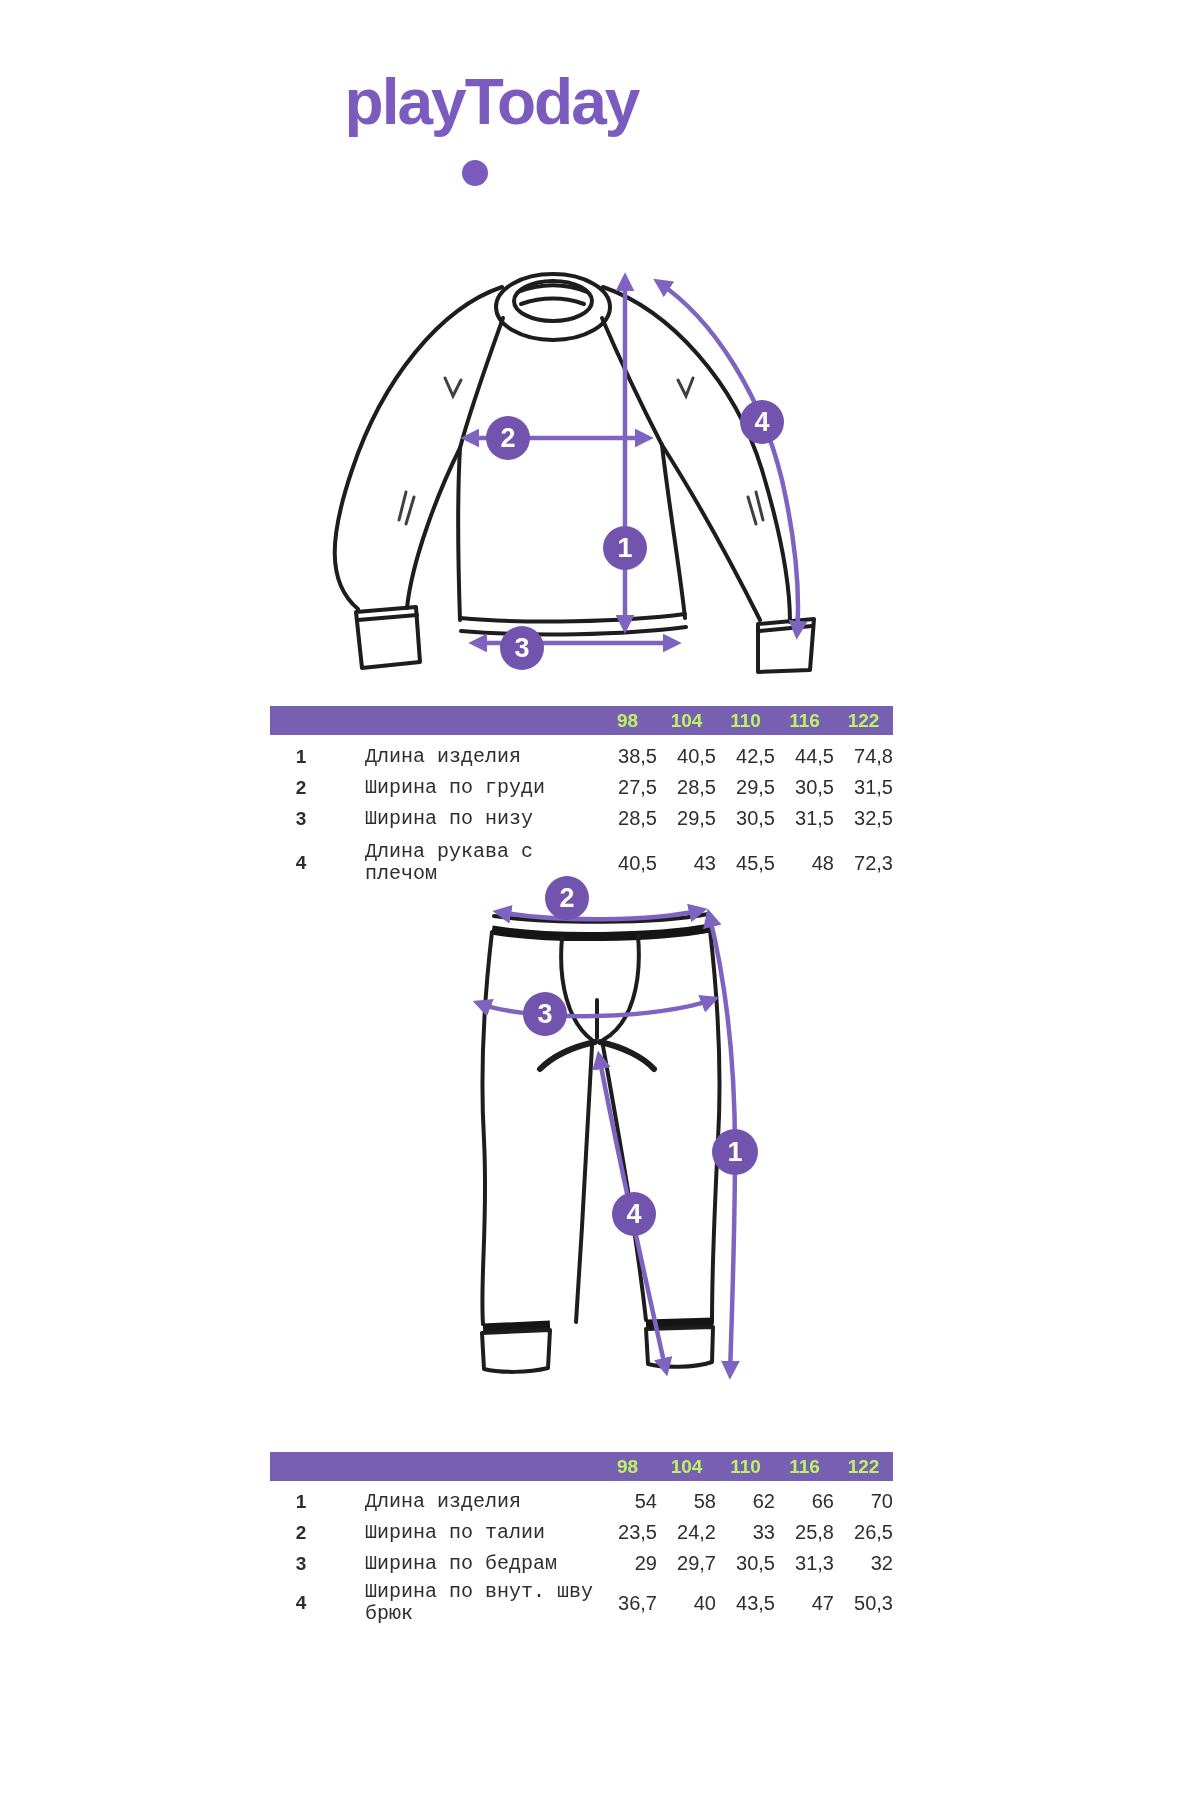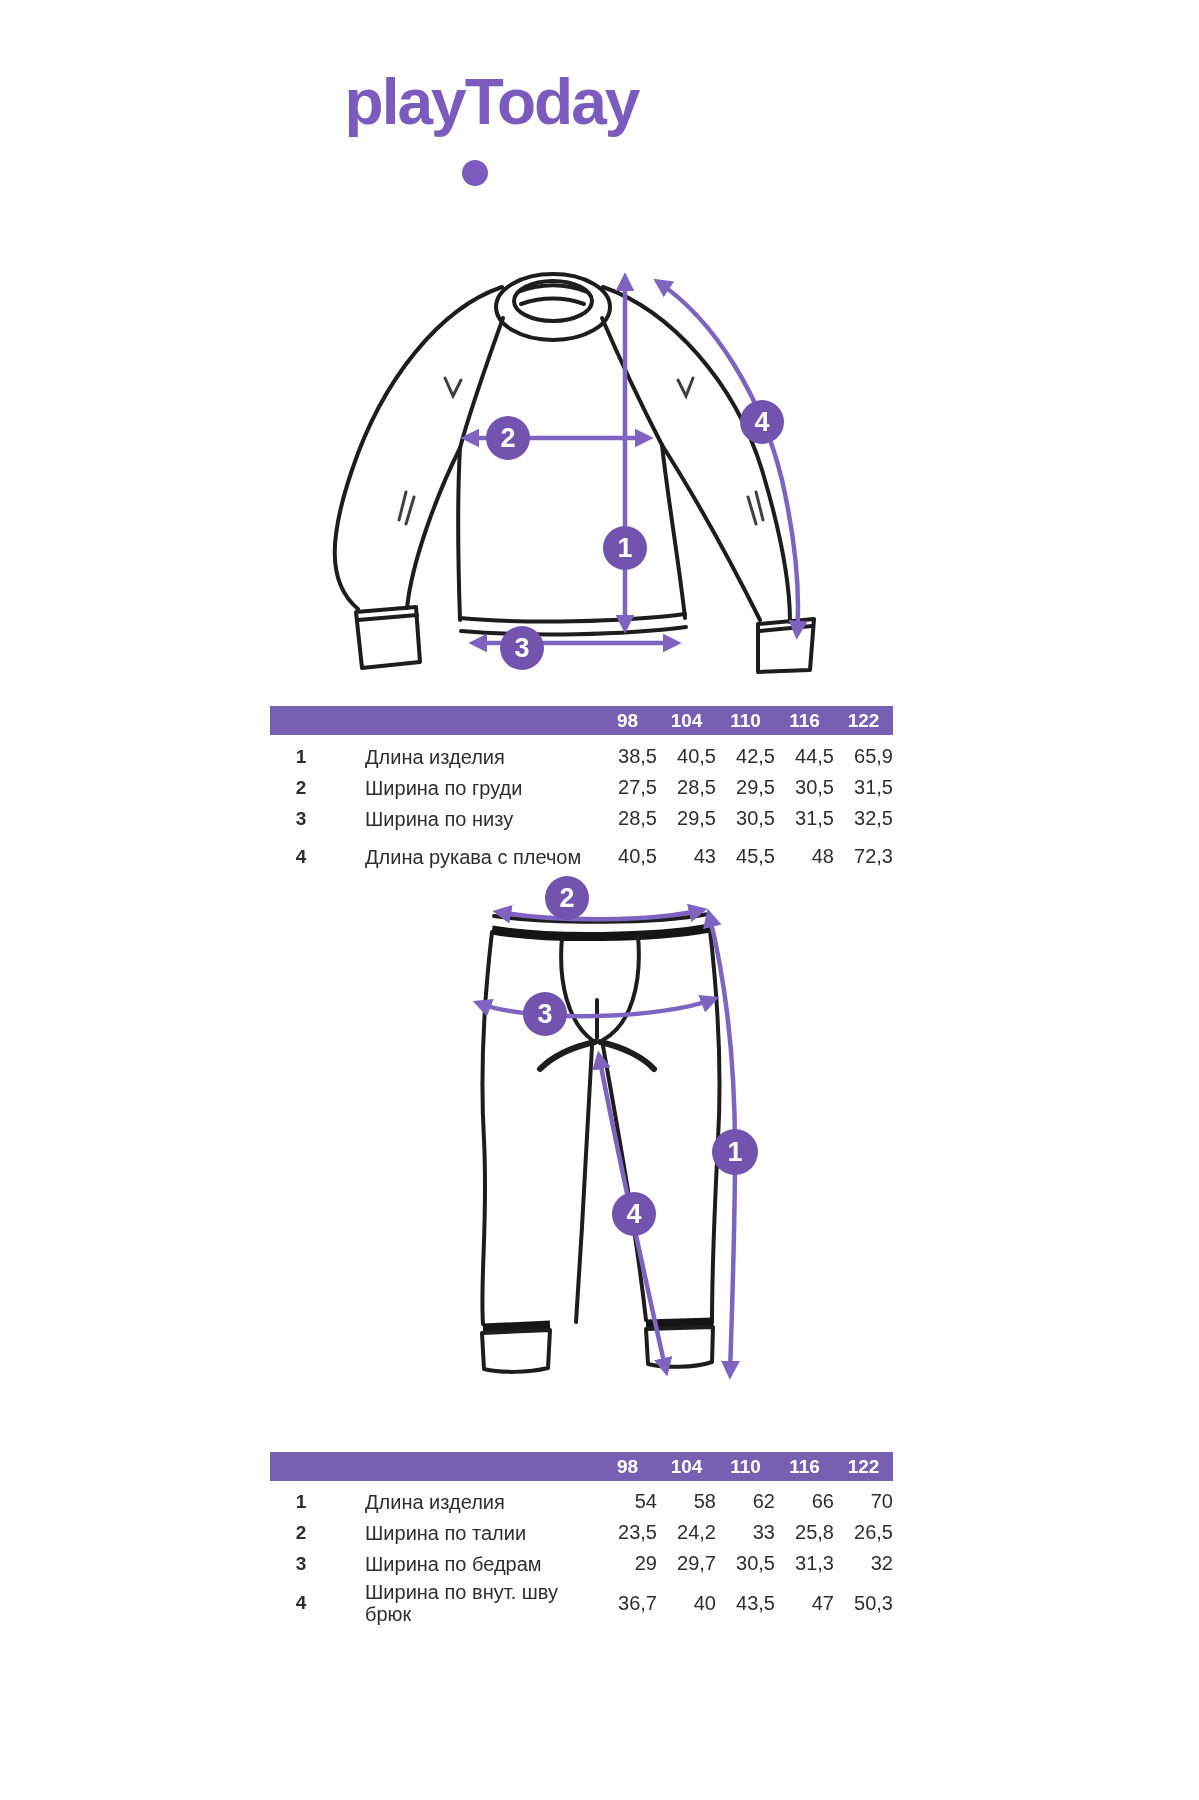--- a/index.html
+++ b/index.html
@@ -26,26 +26,26 @@
   .arrow{stroke:#7e64c0;fill:none;stroke-width:4.5;stroke-linecap:round;}
   .marker-circle{fill:#7254ae;stroke:none;}
   .marker-num{fill:#ffffff;font-family:"Liberation Sans",sans-serif;font-size:27px;font-weight:bold;text-anchor:middle;}
   
   .size-table{position:absolute;left:270px;width:623px;}
   .t-head,.t-row{
     display:grid;grid-template-columns:62px 266px 59px 59px 59px 59px 59px;
     align-items:center;
   }
   .t-head{
-    background:#7760b2;height:29px;color:#ffffff;font-weight:bold;font-size:19px;
+    background:#7760b2;height:29px;color:#bef264;font-weight:bold;font-size:19px;
   }
   .t-head .cell{text-align:center;}
   .t-row{height:31px;font-size:20px;color:#2e2e2e;}
   .t-num{text-align:center;font-weight:bold;font-size:19px;}
-  .t-label{text-align:left;padding-left:33px;line-height:22px;}
+  .t-label{text-align:left;padding-left:33px;line-height:22px;font-family:Liberation Mono, monospace;}
   .t-val{text-align:right;}
   .t-row.gap{margin-top:7px;}
   .t-row.tall{height:48px;}
 </style>
 </head>
 <body>
 
 <div class="page">
 
   <div class="logo">
@@ -128,21 +128,21 @@
       <div class="cell">116</div>
       <div class="cell">122</div>
     </div>
     <div class="t-row" style="margin-top:6px;">
       <div class="t-num">1</div>
       <div class="t-label">Длина изделия</div>
       <div class="t-val">38,5</div>
       <div class="t-val">40,5</div>
       <div class="t-val">42,5</div>
       <div class="t-val">44,5</div>
-      <div class="t-val">65,9</div>
+      <div class="t-val">74,8</div>
     </div>
     <div class="t-row">
       <div class="t-num">2</div>
       <div class="t-label">Ширина по груди</div>
       <div class="t-val">27,5</div>
       <div class="t-val">28,5</div>
       <div class="t-val">29,5</div>
       <div class="t-val">30,5</div>
       <div class="t-val">31,5</div>
     </div>

